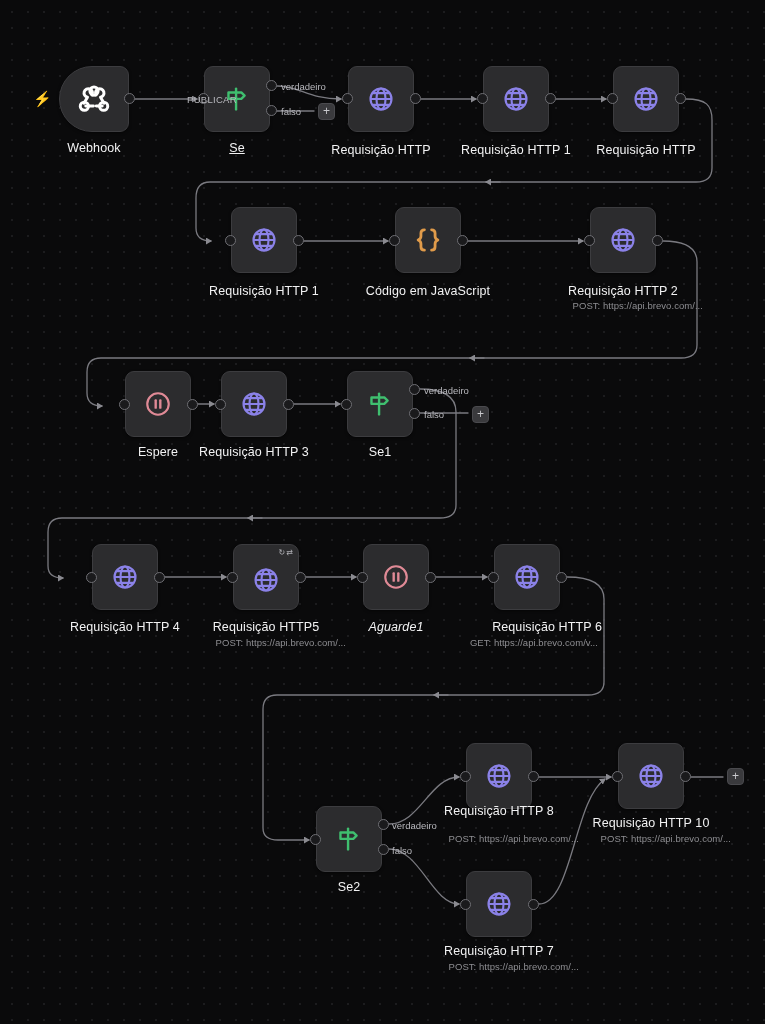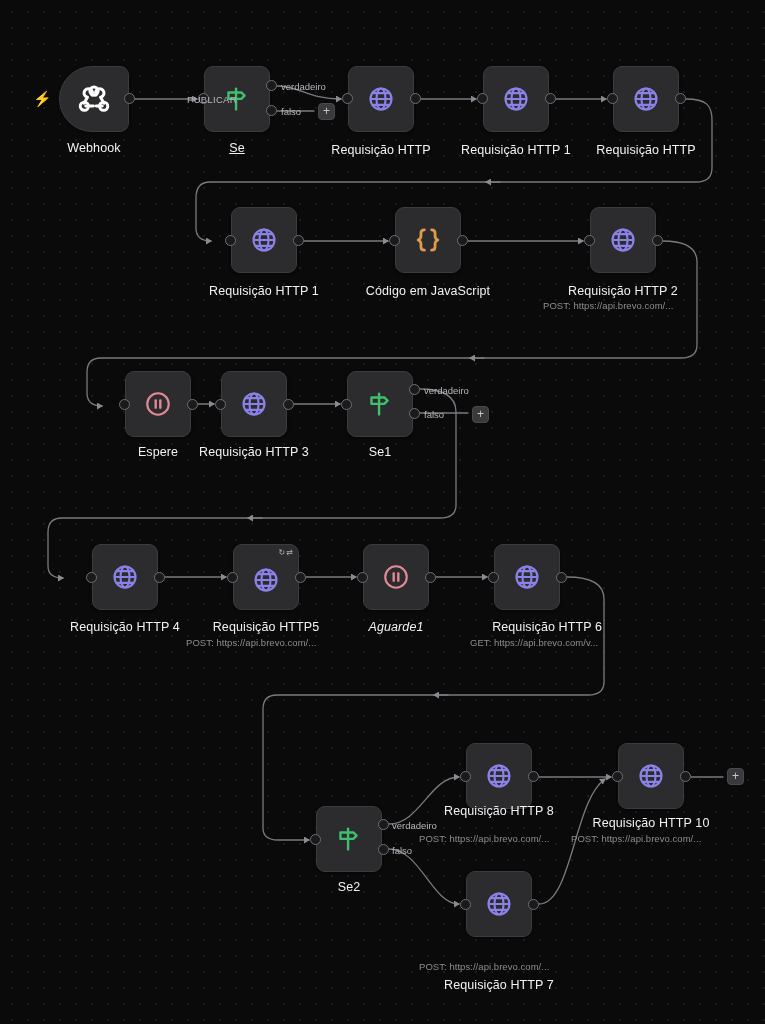--- a/index.html
+++ b/index.html
@@ -8,21 +8,21 @@
     background-image:radial-gradient(circle, #1c1c1e 1px, transparent 1px);
     background-size:16px 16px;background-position:4px 4px;}
   #edges{position:absolute;left:0;top:0;width:765px;height:1024px;pointer-events:none;}
   .node{position:absolute;width:66px;height:66px;border-radius:9px;background:#2c2c2e;
     border:1px solid #3c3c3f;box-sizing:border-box;display:flex;align-items:center;
     justify-content:center;box-shadow:0 1px 3px rgba(0,0,0,.55);}
   .node.trigger{border-top-left-radius:33px;border-bottom-left-radius:33px;width:70px;}
   .label{position:absolute;color:#f2f2f3;font-size:12.5px;line-height:15px;white-space:nowrap;
     text-align:center;letter-spacing:.1px;}
   .sublabel{position:absolute;color:#8e8e92;font-size:9.5px;line-height:12px;white-space:nowrap;
-    text-align:left;letter-spacing:.05px;}
+    text-align:right;letter-spacing:.05px;}
   .port{position:absolute;width:11px;height:11px;border-radius:50%;background:#1a1a1c;
     border:1.5px solid #6f6f74;box-sizing:border-box;}
   .plus{position:absolute;width:17px;height:17px;border-radius:4px;background:#3a3a3d;
     border:1px solid #4a4a4e;box-sizing:border-box;color:#c9c9cd;font-size:12px;
     line-height:15px;text-align:center;}
   .outlbl{position:absolute;color:#b9b9be;font-size:9.5px;line-height:11px;white-space:nowrap;}
   .bolt{position:absolute;color:#e8553c;font-size:15px;line-height:15px;}
   .badge{position:absolute;top:3px;right:4px;color:#b0b0b5;font-size:8px;letter-spacing:1px;}
   .ico{display:block;}
 </style>
@@ -287,21 +287,21 @@
       <g fill="none" stroke="#8b82e8" stroke-width="1.7">
         <circle cx="12" cy="12" r="8.4"></circle>
           <ellipse cx="12" cy="12" rx="3.6" ry="8.4"></ellipse>
         <path d="M3.7 12h16.6M5.1 7.3h13.8M5.1 16.7h13.8"></path>
       </g>
     </svg>
   </div>
   <div class="port" style="left:488px;top:572px;"></div>
   <div class="port" style="left:556px;top:572px;"></div>
   <div class="label" style="left:452px;top:620px;width:150px;text-align:right;">Requisição HTTP 6</div>
-  <div class="sublabel" style="left:470px;top:637px;width:160px;">GET: https://api.brevo.com/v...</div>
+  <div class="sublabel" style="left:438px;top:637px;width:160px;">GET: https://api.brevo.com/v...</div>
 
   <div class="node" style="left:316px;top:806px;">
     <svg class="ico" width="32" height="32" viewBox="0 0 24 24">
       <g fill="none" stroke="#3fbf6f" stroke-width="1.8" stroke-linejoin="round" stroke-linecap="round">
         <path d="M11.3 4.2v15.6"></path>
           <path d="M5.6 7.1h9.6l2.5 2.4-2.5 2.4H5.6z"></path>
       </g>
     </svg>
   </div>
   <div class="port" style="left:310px;top:834px;"></div>
@@ -327,21 +327,21 @@
     <svg class="ico" width="30" height="30" viewBox="0 0 24 24">
       <g fill="none" stroke="#8b82e8" stroke-width="1.7">
         <circle cx="12" cy="12" r="8.4"></circle>
           <ellipse cx="12" cy="12" rx="3.6" ry="8.4"></ellipse>
         <path d="M3.7 12h16.6M5.1 7.3h13.8M5.1 16.7h13.8"></path>
       </g>
     </svg>
   </div>
   <div class="port" style="left:460px;top:899px;"></div>
   <div class="port" style="left:528px;top:899px;"></div>
-  <div class="label" style="left:424px;top:944px;width:150px;margin-top:34px;">Requisição HTTP 7</div>
+  <div class="label" style="left:424px;top:944px;width:150px;">Requisição HTTP 7</div>
   <div class="sublabel" style="left:419px;top:961px;width:160px;">POST: https://api.brevo.com/...</div>
 
   <div class="node" style="left:618px;top:743px;">
     <svg class="ico" width="30" height="30" viewBox="0 0 24 24">
       <g fill="none" stroke="#8b82e8" stroke-width="1.7">
         <circle cx="12" cy="12" r="8.4"></circle>
           <ellipse cx="12" cy="12" rx="3.6" ry="8.4"></ellipse>
         <path d="M3.7 12h16.6M5.1 7.3h13.8M5.1 16.7h13.8"></path>
       </g>
     </svg>

